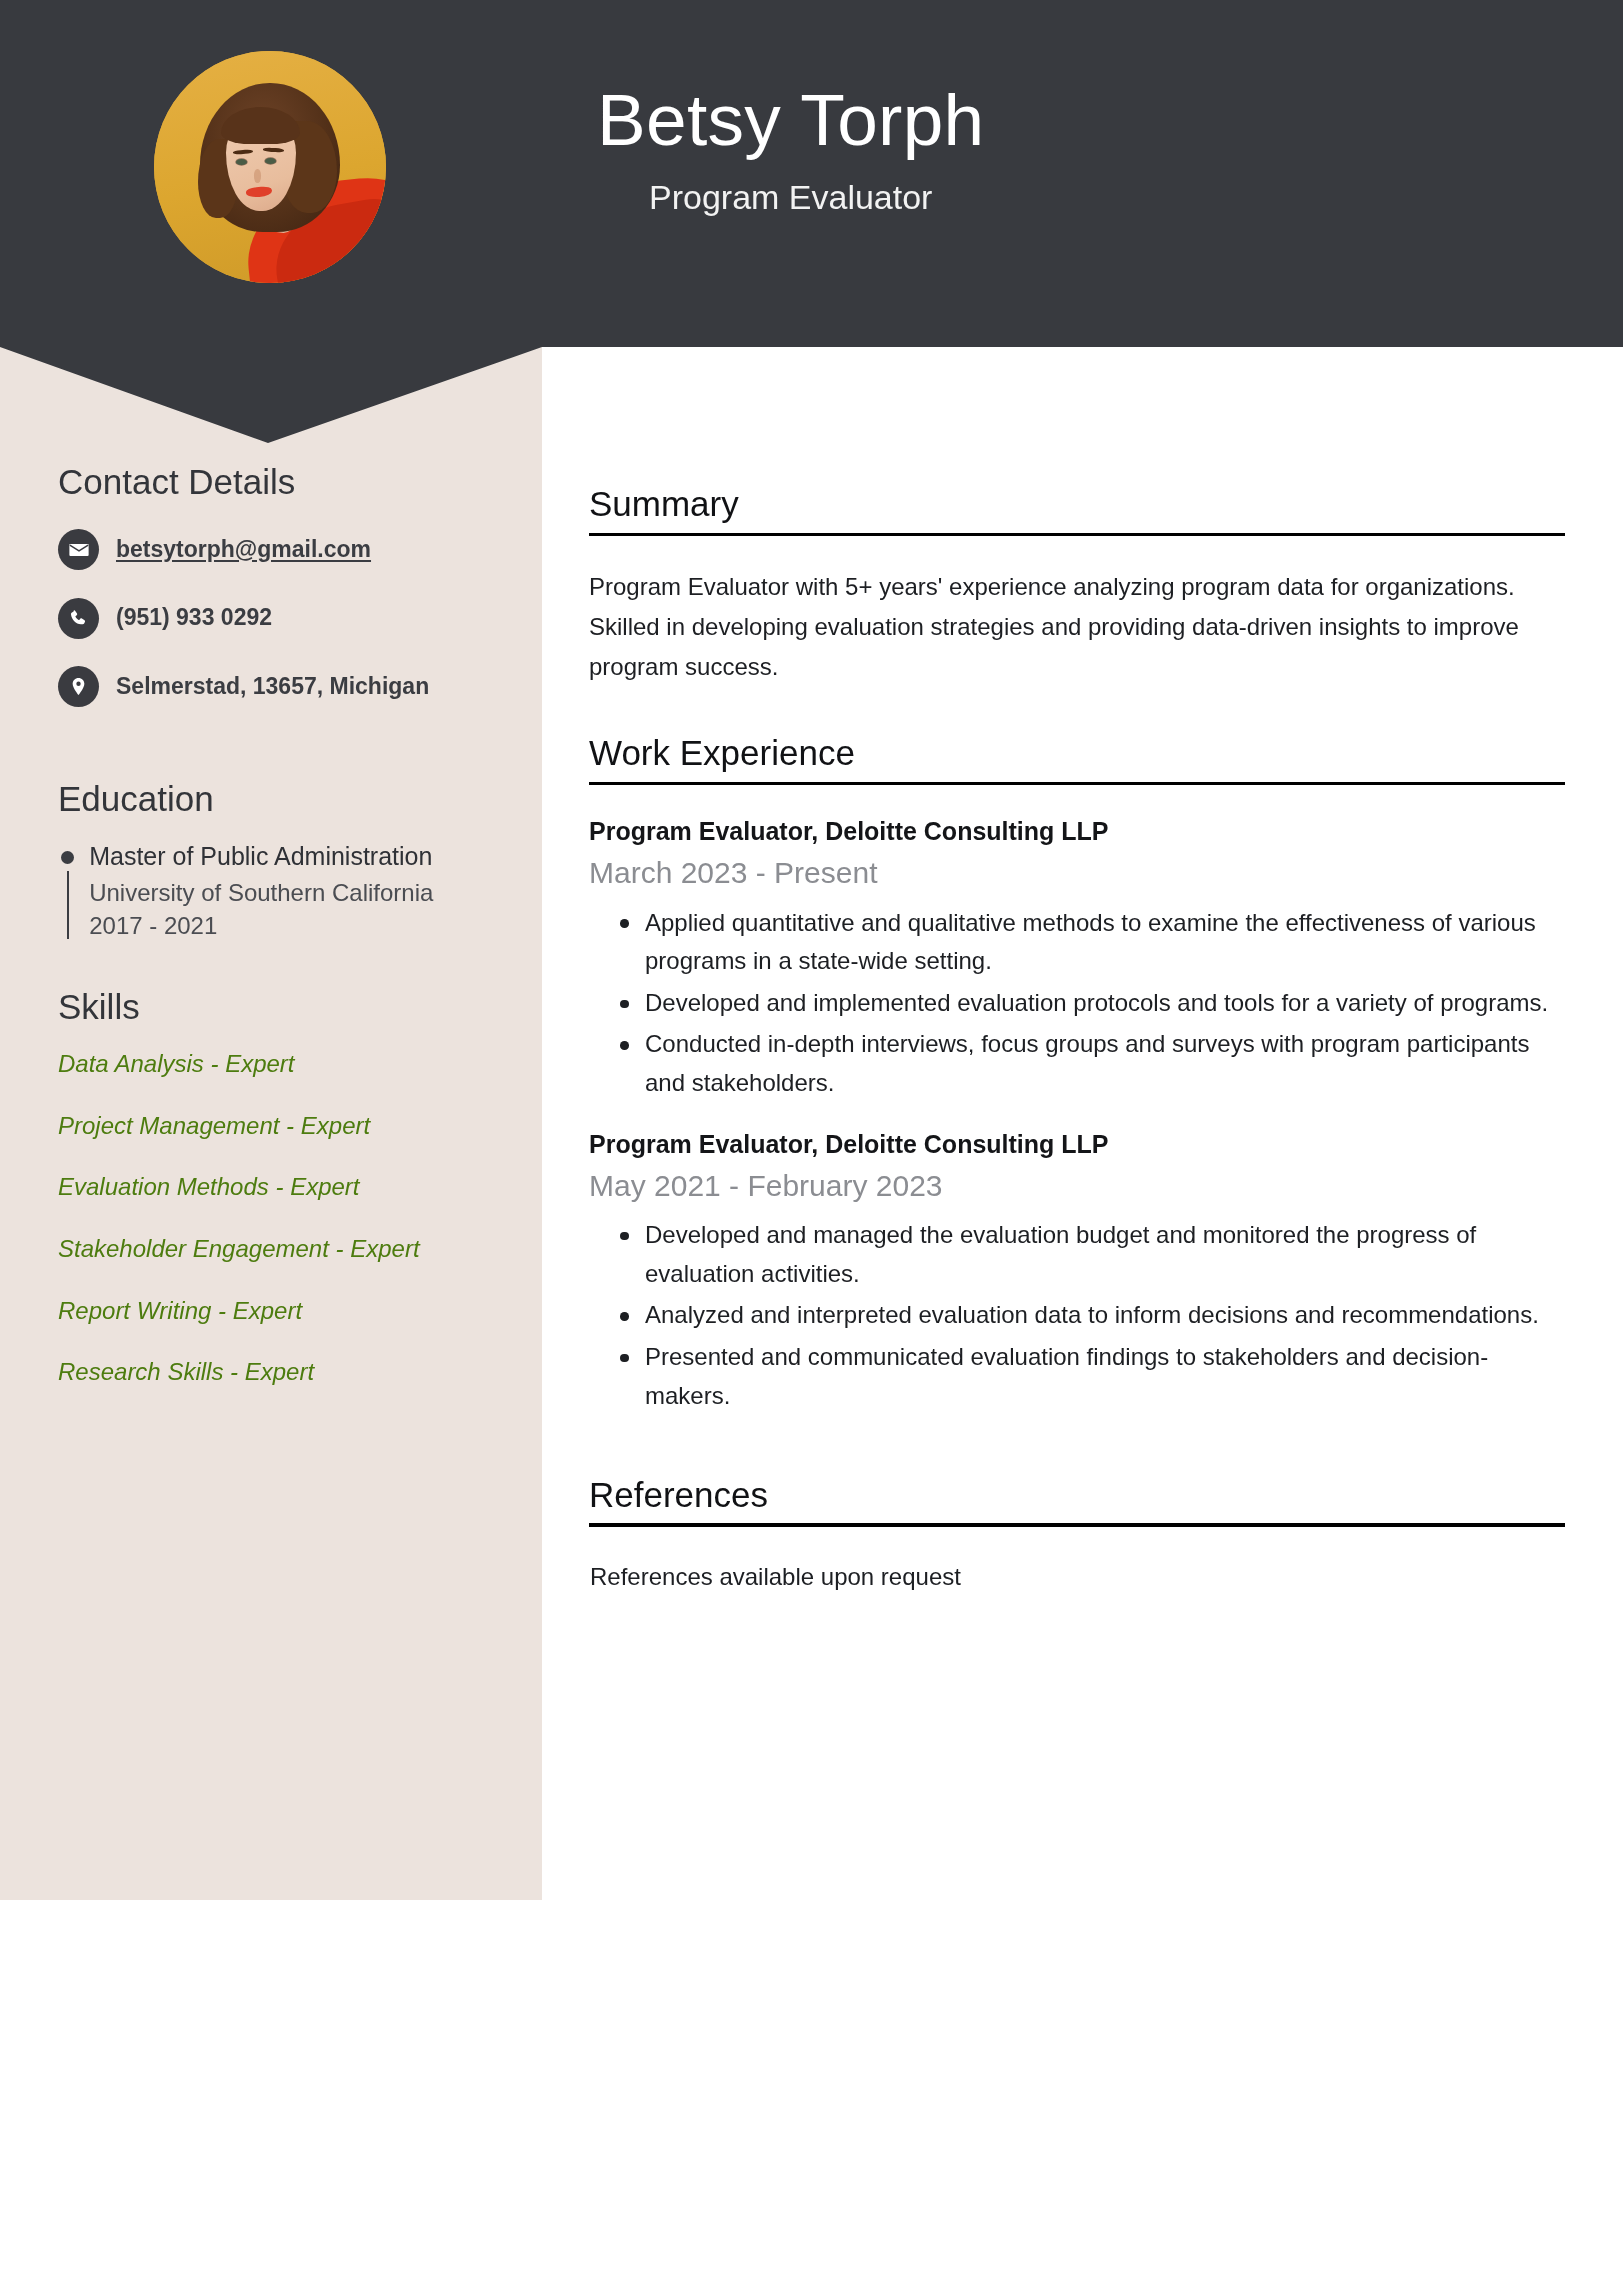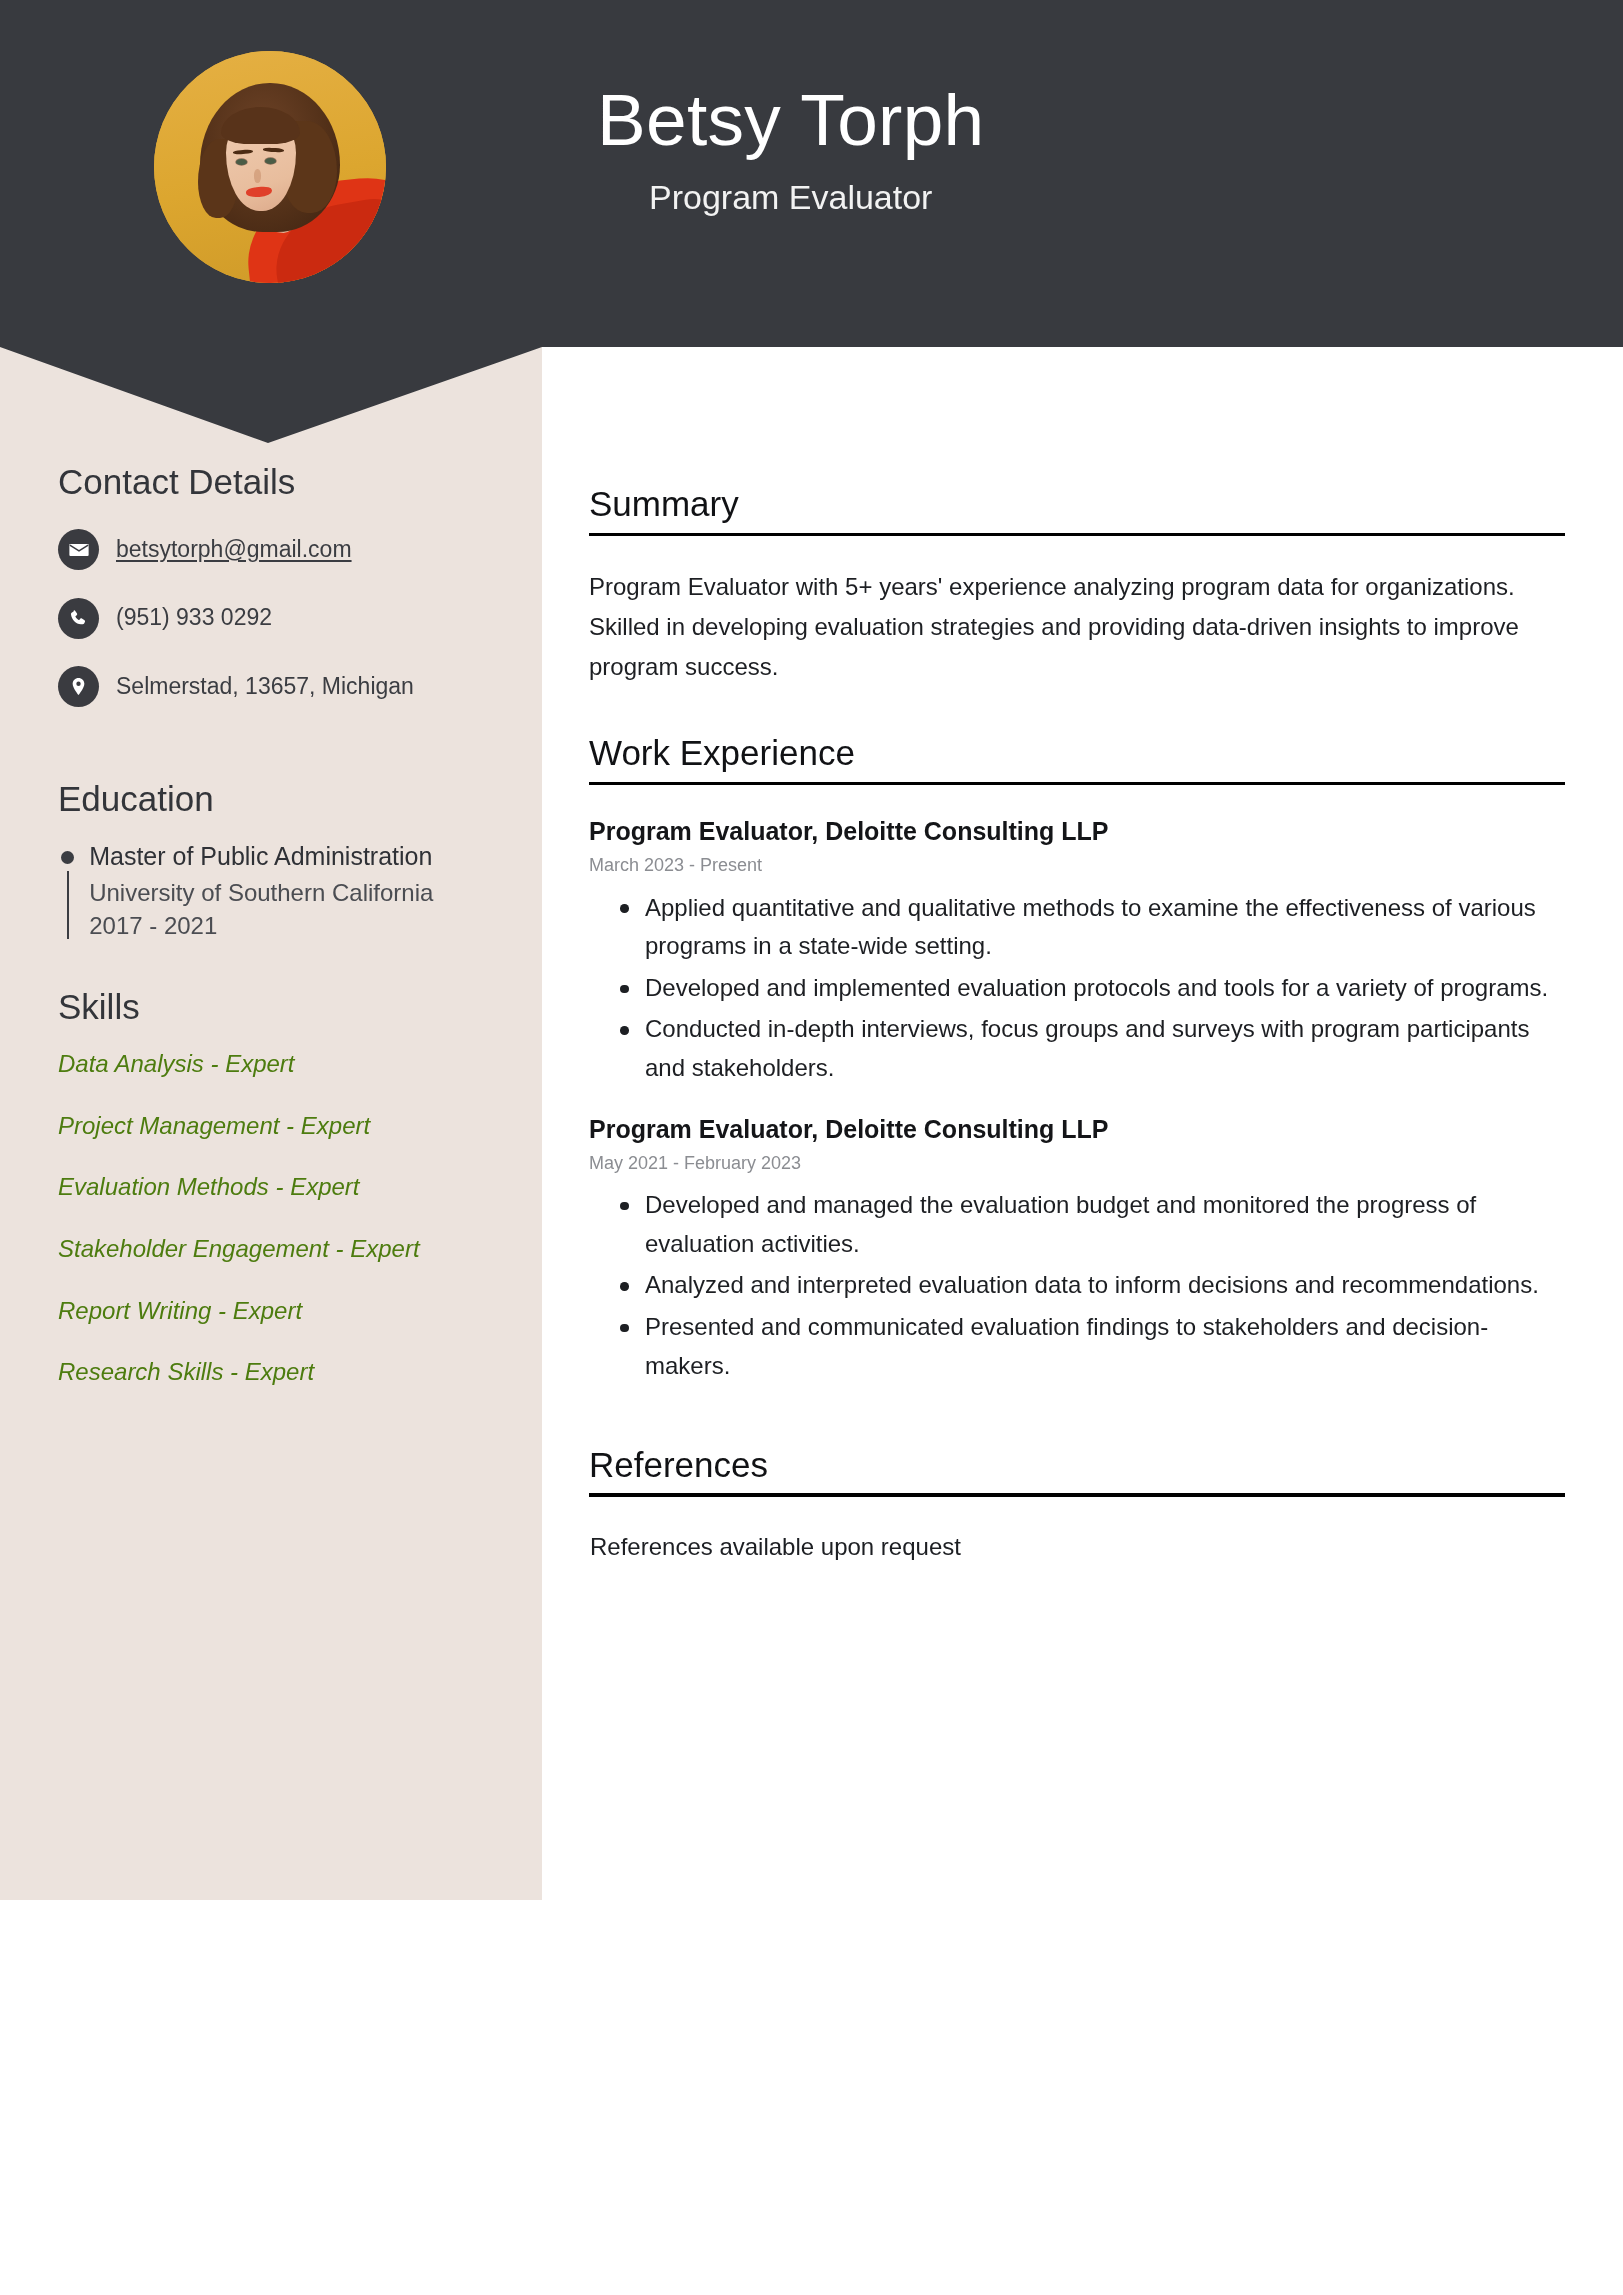--- a/index.html
+++ b/index.html
@@ -229,20 +229,21 @@
     color: #33353a;
     margin: 0 0 27.5px 0;
     line-height: 1.1;
   }
   .side-heading.tight { margin-bottom: 22px; }
 
   .contact-row {
     display: flex;
     align-items: center;
     margin-bottom: 27.5px;
+    font-weight: bold;
   }
   .contact-icon {
     flex: 0 0 auto;
     width: 41px;
     height: 41px;
     border-radius: 50%;
     background: #3a3b40;
     display: flex;
     align-items: center;
     justify-content: center;
@@ -347,21 +348,21 @@
 
   .exp-entry { margin-bottom: 9.2px; }
   .exp-title {
     font-size: 25px;
     font-weight: 700;
     color: #141518;
     margin: 0 0 6.5px 0;
     line-height: 1.25;
   }
   .exp-dates {
-    font-size: 18px;
+    font-size: 30px;
     color: #8b8d92;
     margin: 0 0 11.8px 0;
     line-height: 1.25;
   }
   ul.exp-bullets {
     list-style: none;
     margin: 0 0 26px 0;
     padding: 0 0 0 0;
   }
   ul.exp-bullets li {

